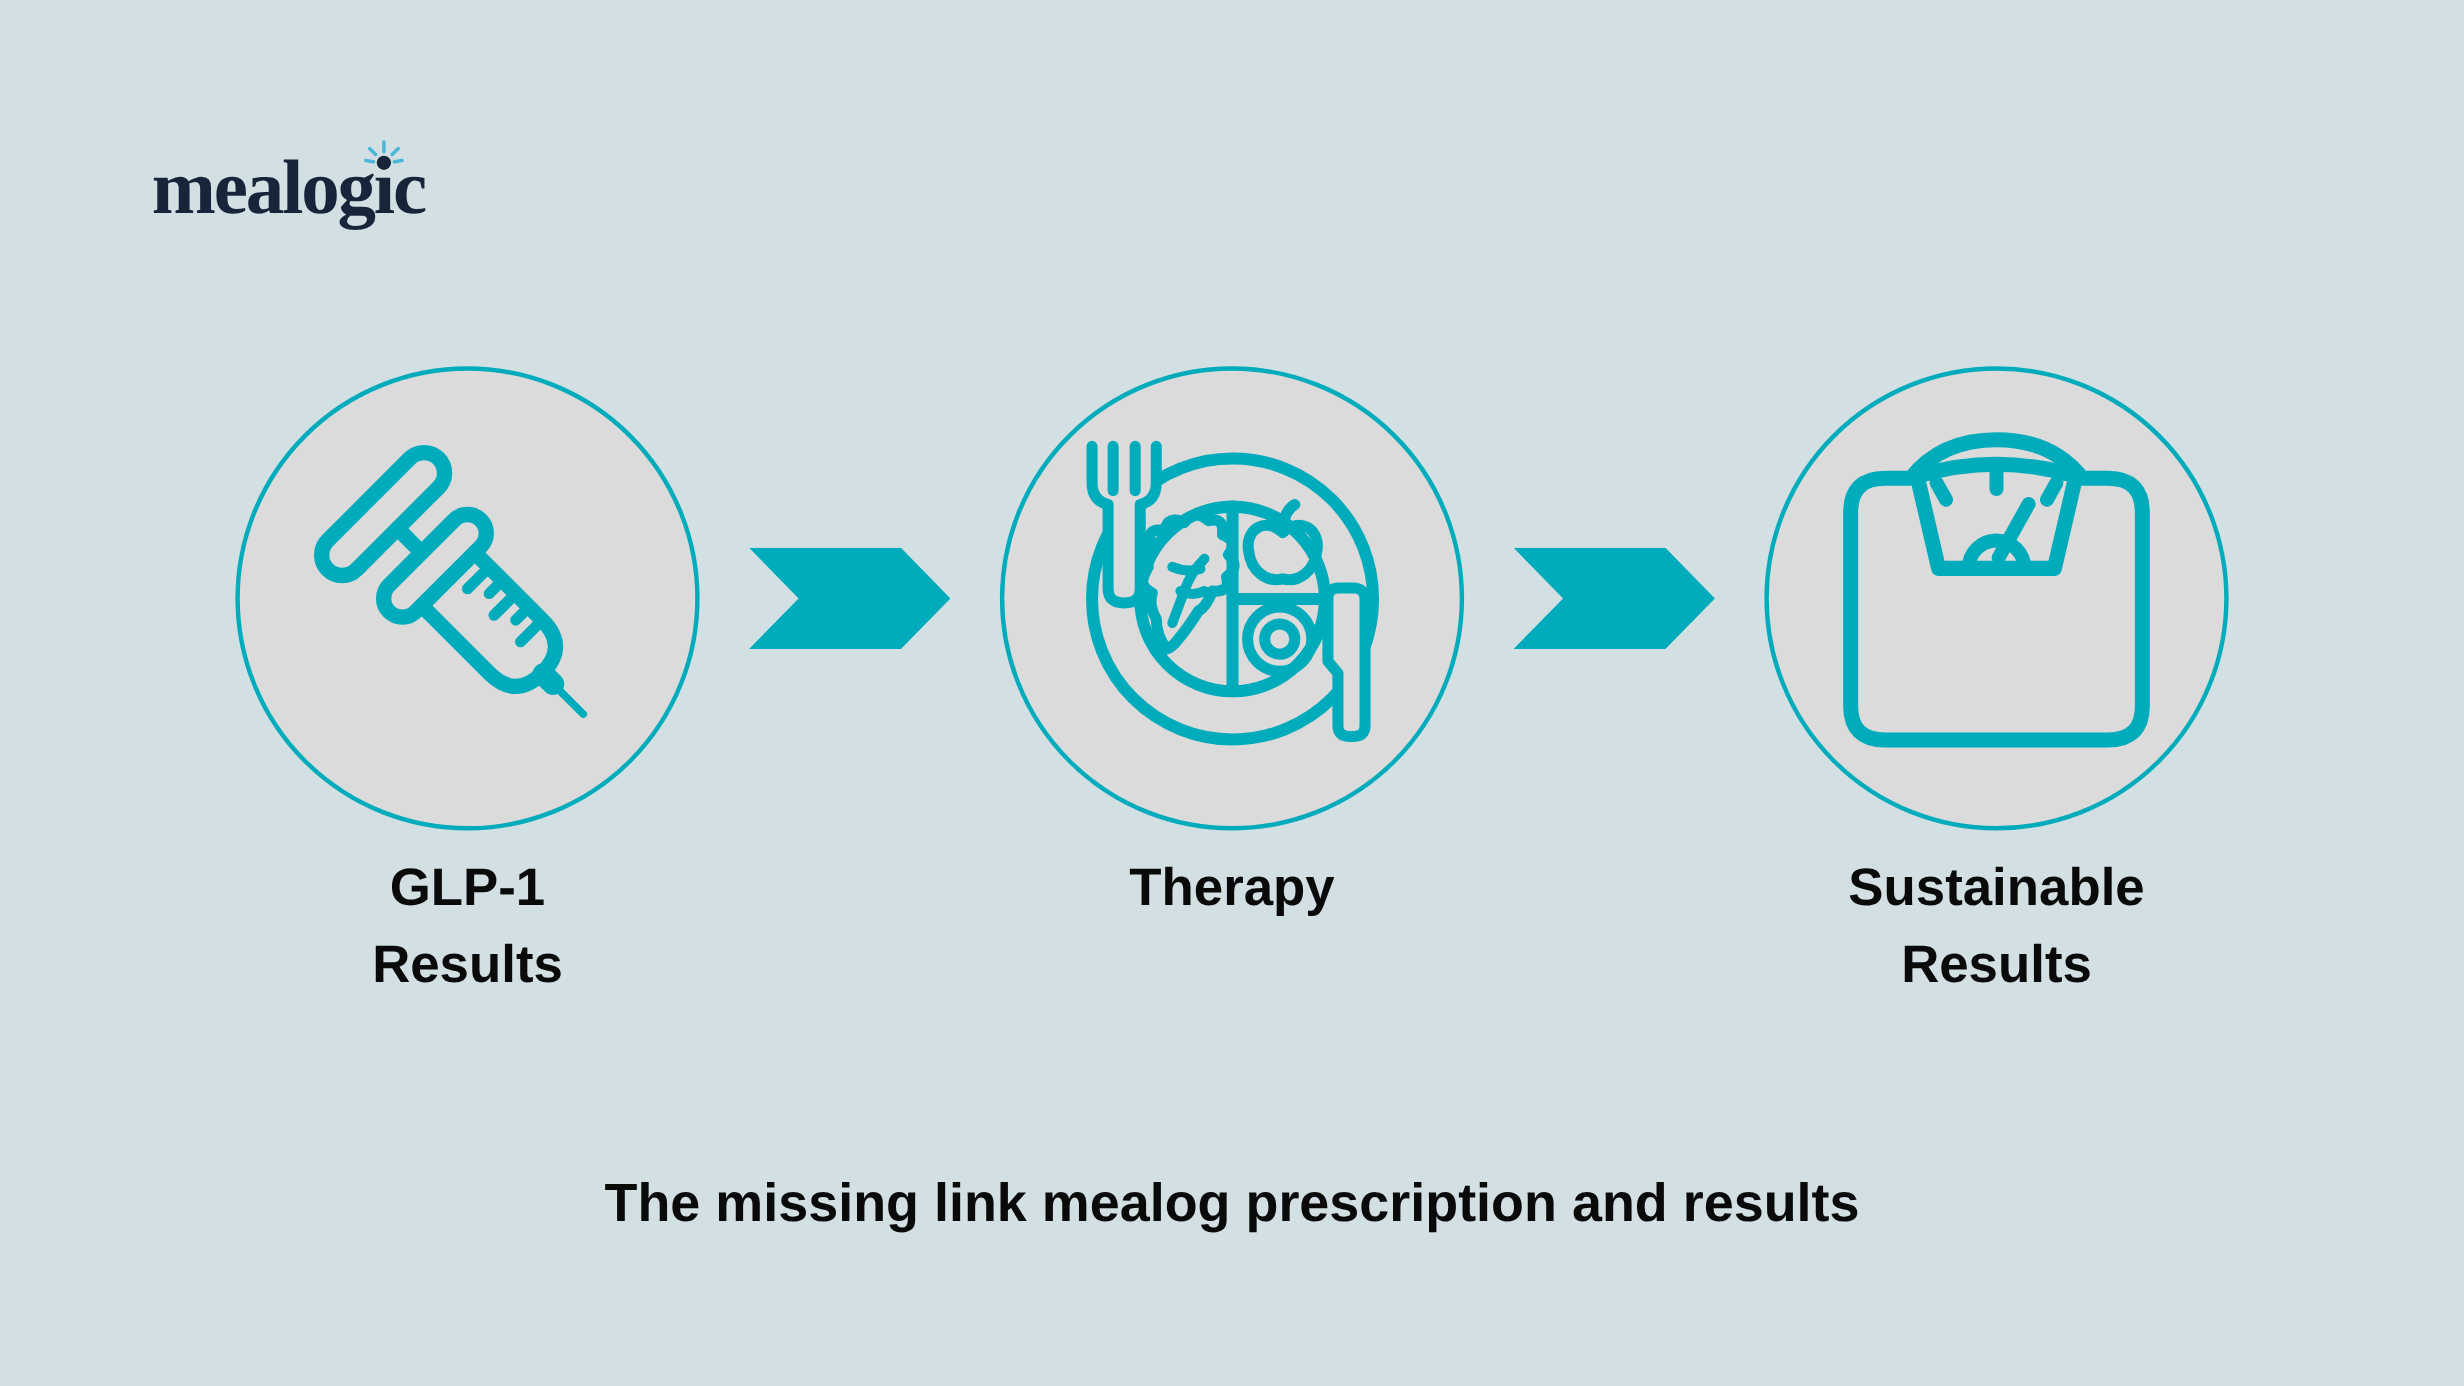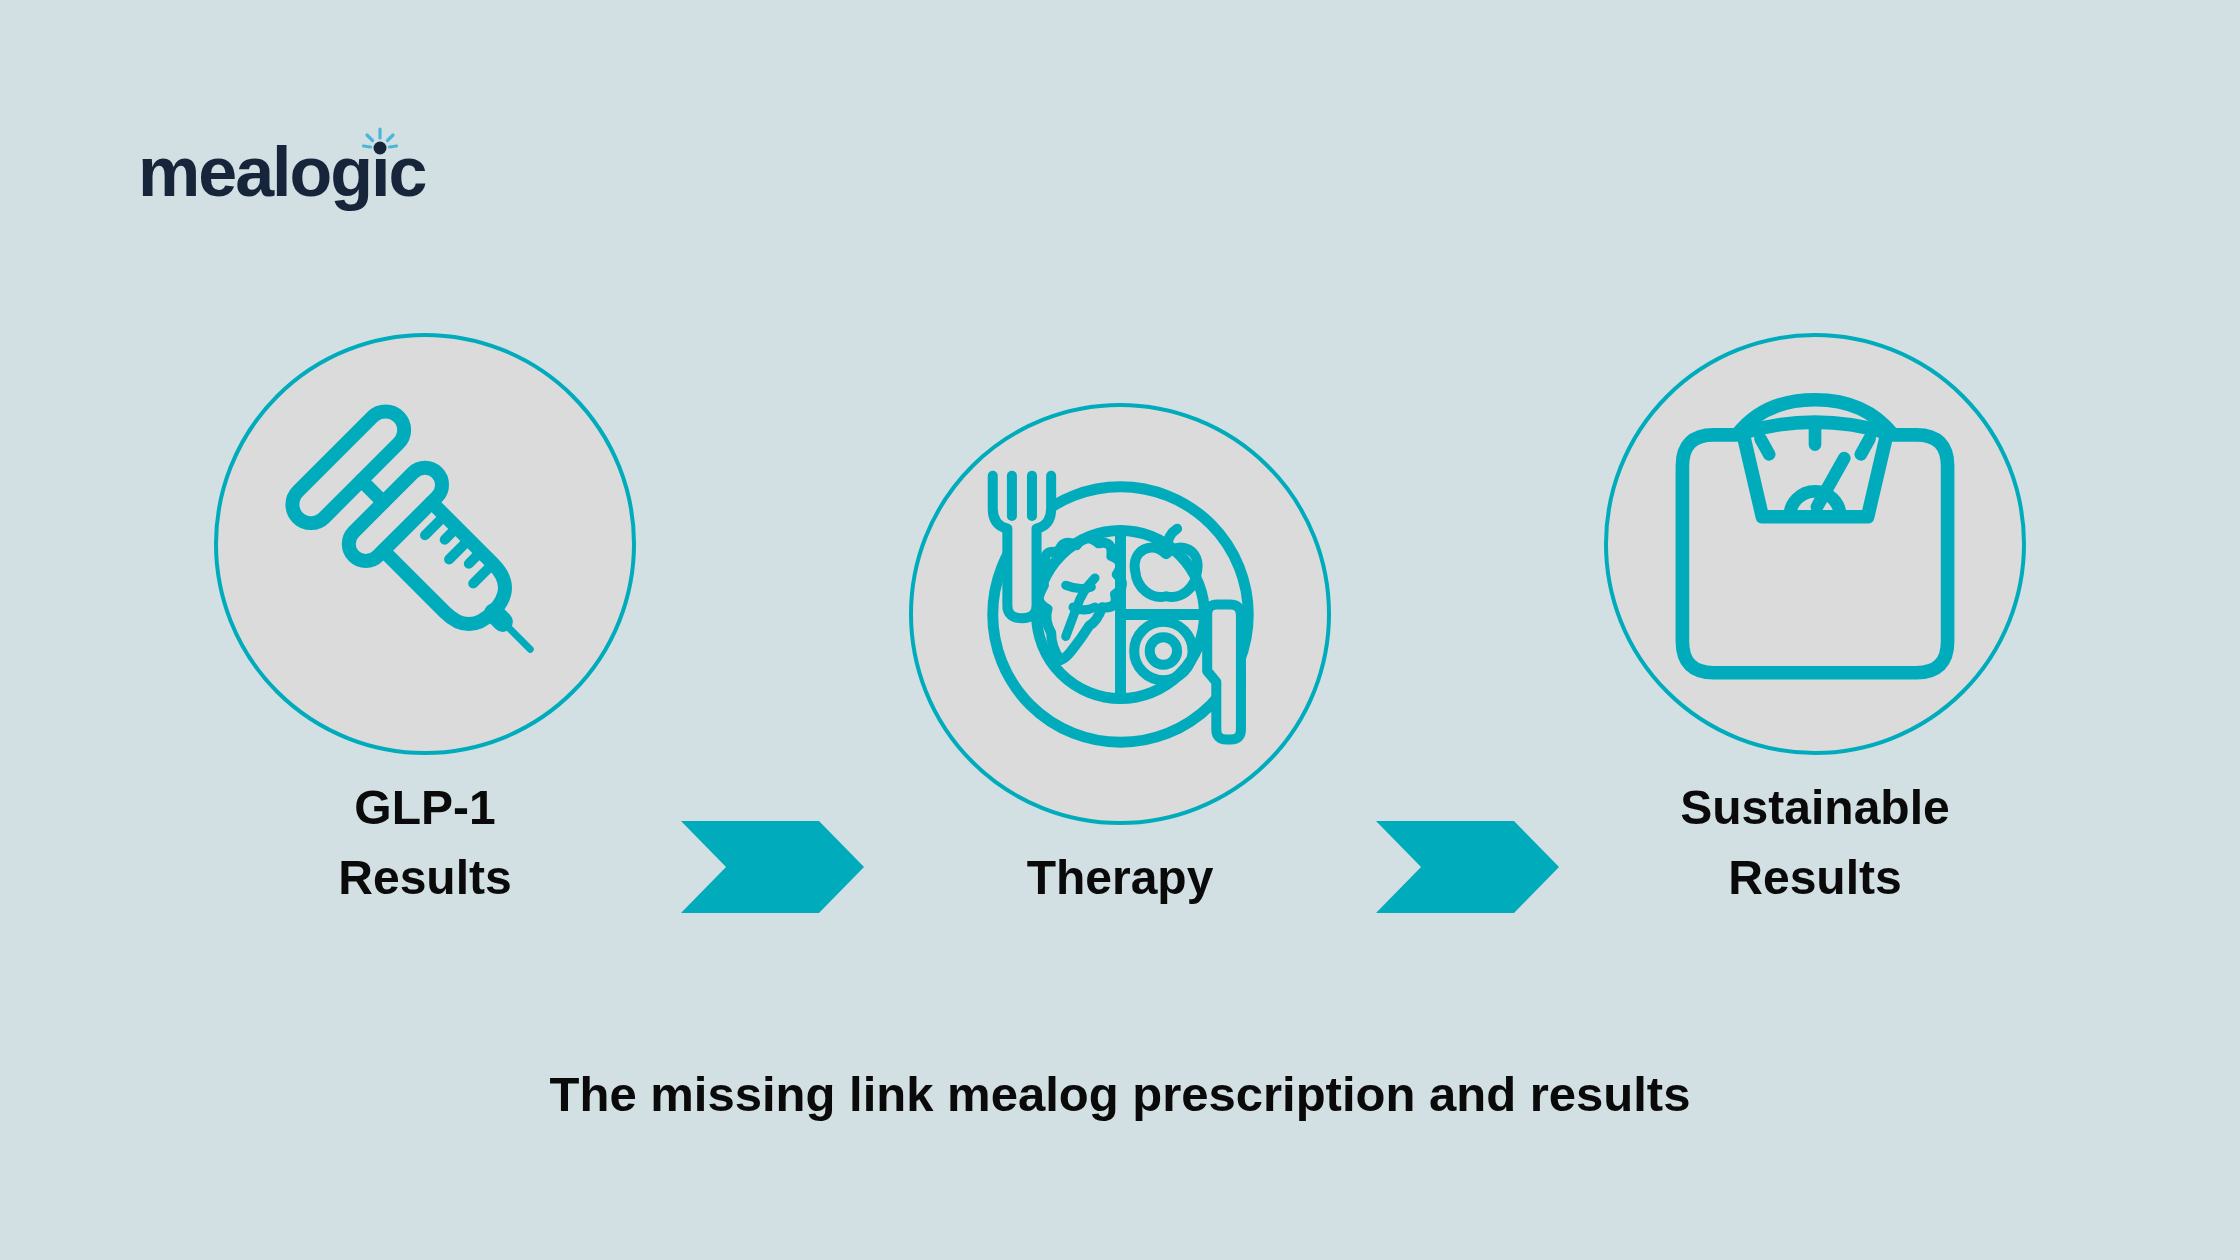--- a/index.html
+++ b/index.html
@@ -15,21 +15,21 @@
   body{
     background:var(--background);
     font-family:"Liberation Sans",sans-serif;
     position:relative;
     overflow:hidden;
   }
   .logo{
     position:absolute;
     left:138px;
     top:132px;
-    font-family:Liberation Sans, sans-serif;
+    font-family:Liberation Serif, serif;
     font-weight:700;
     font-size:70px;
     line-height:80px;
     letter-spacing:-2px;
     color:var(--logo_navy);
     white-space:nowrap;
   }
   .logo-i{position:relative;display:inline-block;}
   .sparkle{
     position:absolute;
@@ -39,21 +39,21 @@
   }
   .sparkle .dot{fill:var(--logo_navy);}
   .sparkle .ray{stroke:var(--sparkle_ray);stroke-width:3.2;stroke-linecap:round;fill:none;}
   .flow{
     position:absolute;
     top:333px;
     left:0;
     right:0;
     display:flex;
     justify-content:center;
-    align-items:flex-end;
+    align-items:flex-start;
     gap:45px;
   }
   .step{width:422px;display:flex;flex-direction:column;align-items:center;}
   .circle{
     width:422px;height:422px;
     border:4px solid var(--teal);
     border-radius:50%;
     background:var(--circle_fill);
     display:flex;align-items:center;justify-content:center;
   }

